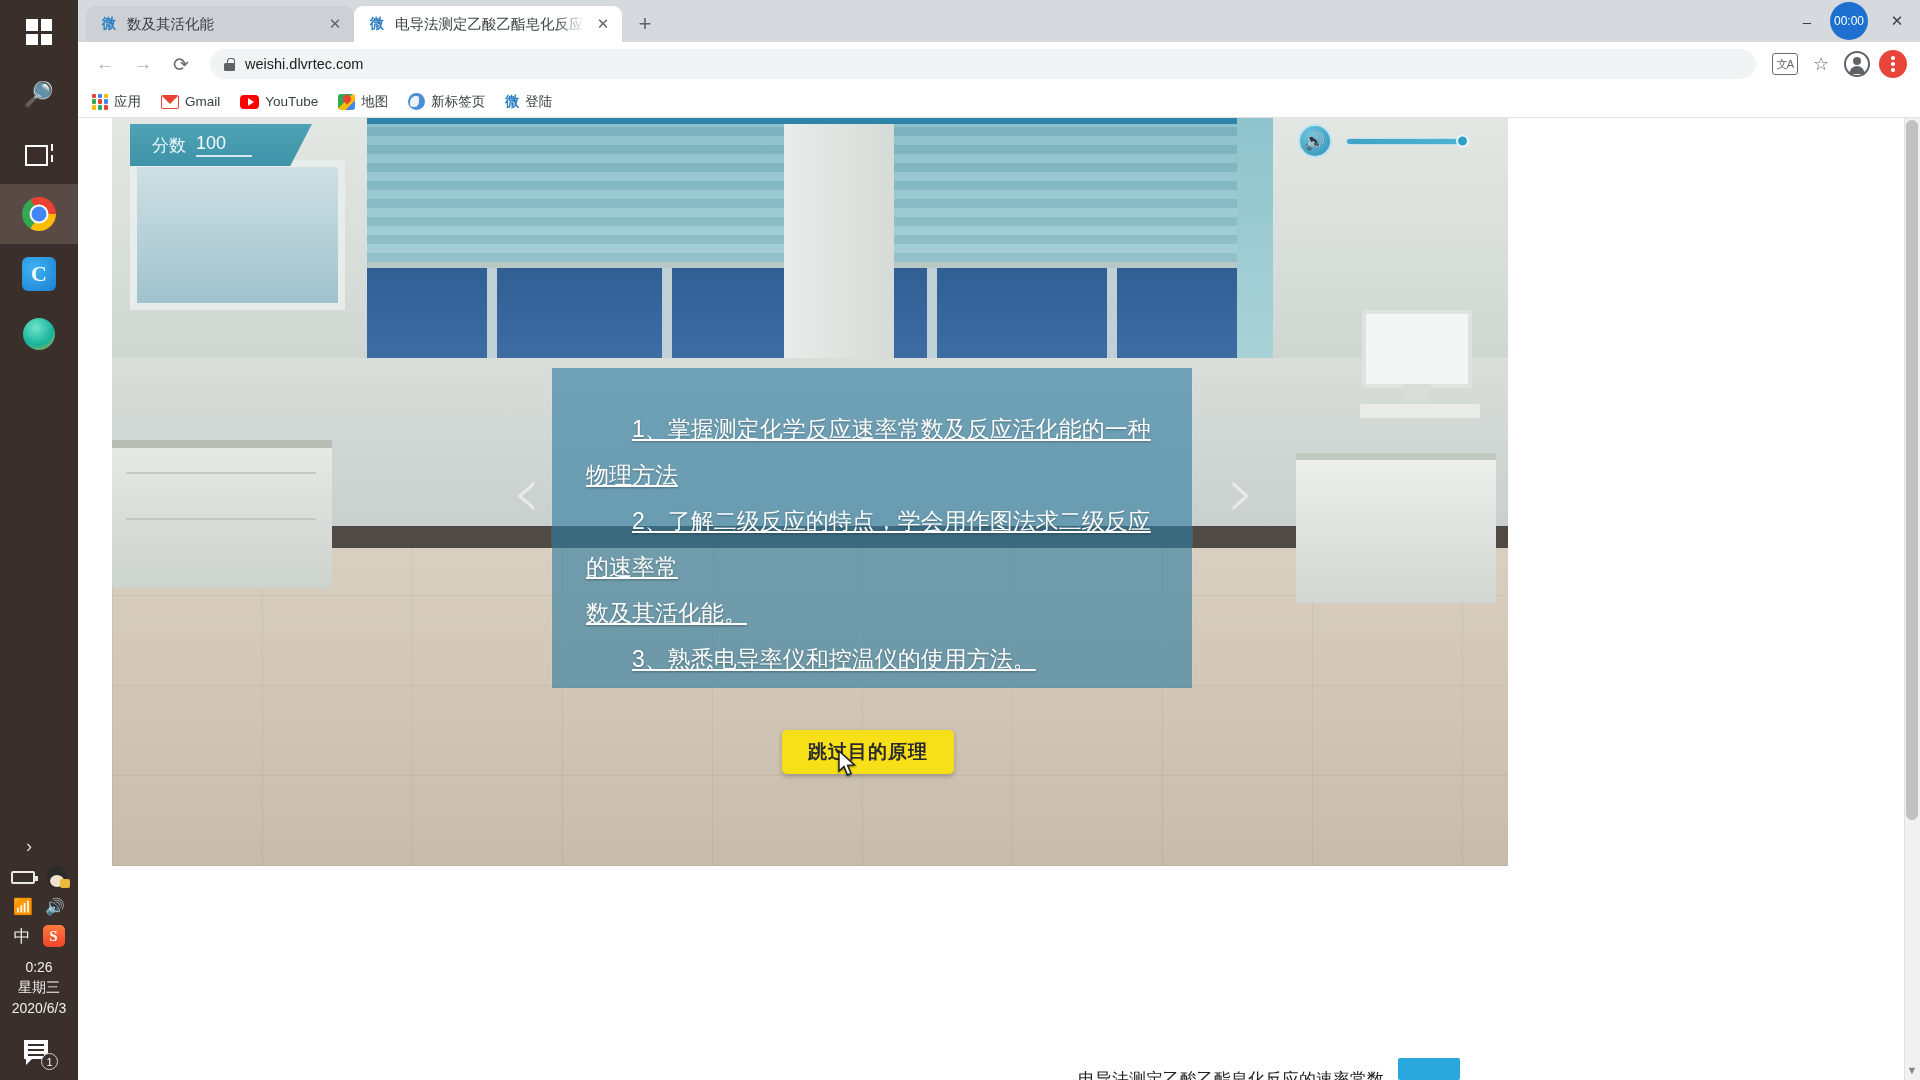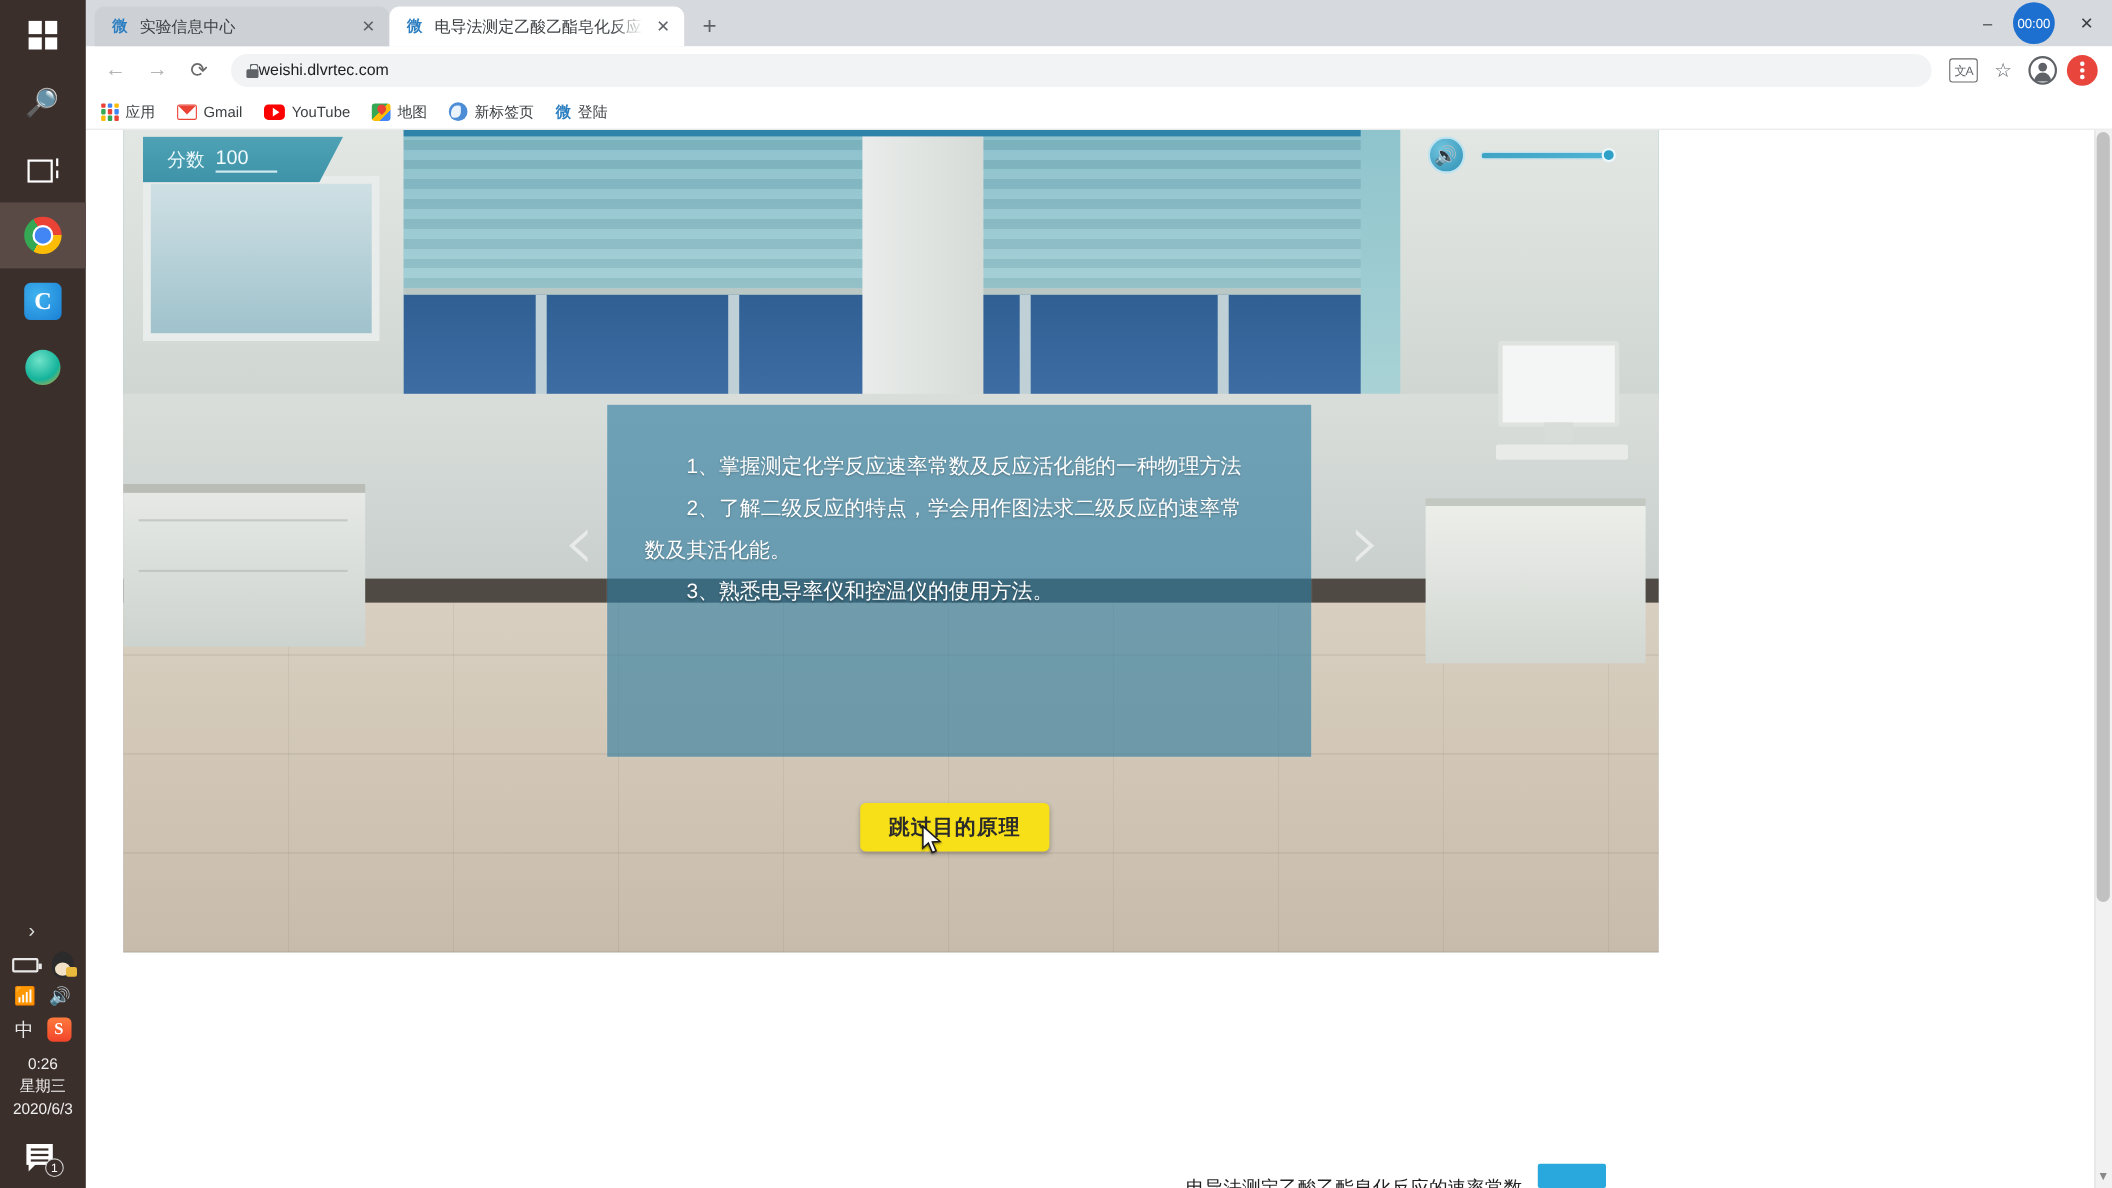--- a/index.html
+++ b/index.html
@@ -193,21 +193,21 @@
   }
   .nav-btn {
     width: 34px; height: 34px; border-radius: 50%;
     display: flex; align-items: center; justify-content: center;
     color: #6a6a6a; font-size: 19px; flex: 0 0 34px;
   }
   .nav-btn.dim { color: #b4b4b4; }
   #omnibox {
     flex: 1 1 auto; height: 30px; margin: 0 8px;
     background: #f1f3f4; border-radius: 16px;
-    display: flex; align-items: center; padding: 0 14px; gap: 0;
+    display: flex; align-items: center; padding: 0 14px; gap: 10px;
     font-size: 14.5px; color: #202124;
   }
   .lock-icon {
     width: 11px; height: 13px; position: relative; flex: 0 0 11px;
   }
   .lock-icon::before {
     content: ""; position: absolute; left: 0; bottom: 0;
     width: 11px; height: 8px; background: #5f6368; border-radius: 1.5px;
   }
   .lock-icon::after {
@@ -467,22 +467,22 @@
     background: rgba(47,125,160,.62);
     z-index: 7; color: #ffffff;
     box-shadow: 0 0 0 1px rgba(255,255,255,.08);
   }
   #panel-title {
     text-align: center; font-size: 26px; letter-spacing: 6px;
     padding-top: 32px; font-family: "Liberation Serif", "DejaVu Serif", serif;
     text-shadow: 0 1px 3px rgba(0,0,0,.35); color: #fdfdfd;
   }
   #panel-body {
-    padding: 38px 34px 0 34px; font-size: 19px; line-height: 2.0;
-    color: #ffffff; text-shadow: 0 1px 2px rgba(0,0,0,.3);
+    padding: 38px 34px 0 34px; font-size: 23px; line-height: 2.0;
+    color: #ffffff; text-shadow: 0 1px 2px rgba(0,0,0,.3); text-decoration: underline;
   }
   #panel-body p { text-indent: 2em; margin: 0; }
   #panel-body p.cont { text-indent: 0; }
 
   
   #skip-btn {
     position: absolute; left: 670px; top: 612px; z-index: 8;
     background: #f7e017; color: #2b2b2b;
     padding: 9px 26px; border-radius: 5px;
     font-size: 19px; font-weight: bold; letter-spacing: 1px;
@@ -565,21 +565,21 @@
       <div class="notif-badge">1</div>
     </div>
   </div>
 </div>
 
 <div id="chrome">
 
   <div id="tabstrip">
     <div class="tab inactive">
       <span class="tab-favicon">微</span>
-      <span class="tab-title">实验信息中心</span>
+      <span class="tab-title">数及其活化能</span>
       <span class="tab-close">✕</span>
     </div>
     <div class="tab active">
       <span class="tab-favicon">微</span>
       <span class="tab-title">电导法测定乙酸乙酯皂化反应的速</span>
       <span class="tab-close">✕</span>
     </div>
     <div class="newtab">+</div>
 
     <div class="wincontrols">

